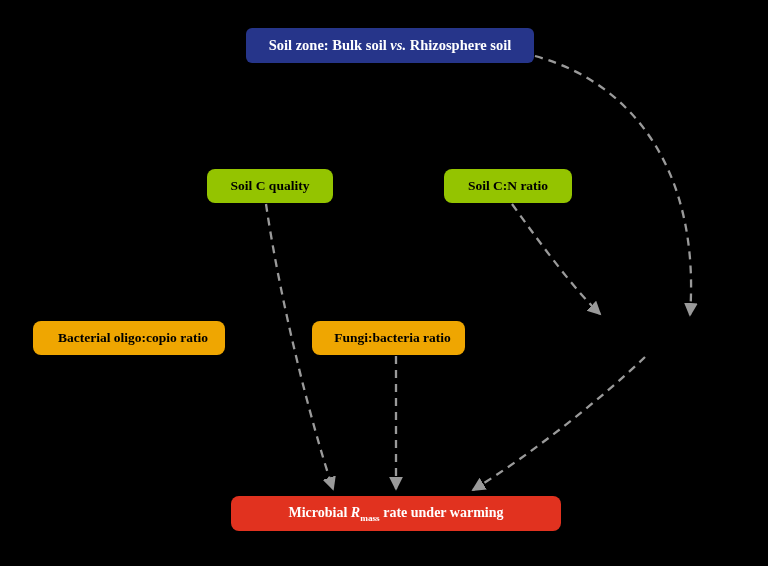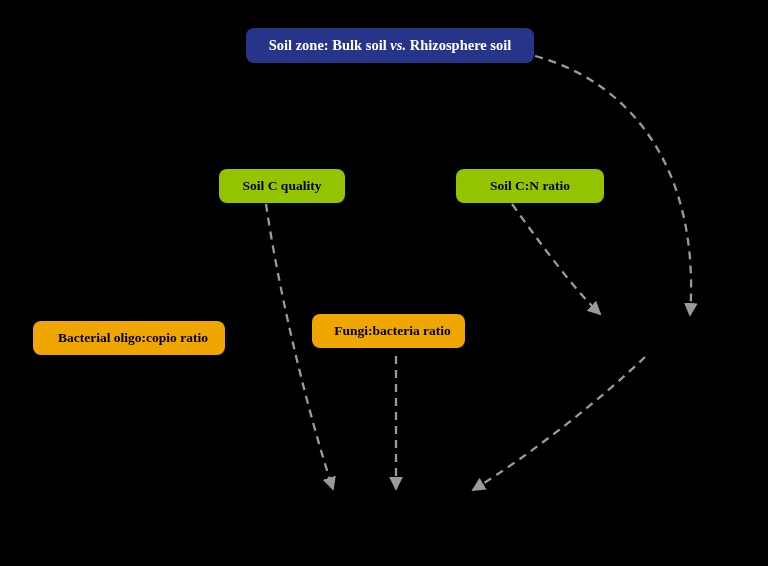--- a/index.html
+++ b/index.html
@@ -40,26 +40,26 @@
     z-index: 3;
   }
   .node-label {
     display: inline-block;
     font-weight: bold;
   }
   .node-blue {
     background: #26358a;
     color: #ffffff;
     font-size: 14.5px;
+    border-radius: 6px;
   }
   .node-green {
     background: #94c400;
     color: #000000;
     font-size: 13.5px;
-    margin-left: 12px;
   }
   .node-orange {
     background: #efa601;
     color: #000000;
     font-size: 13.5px;
     padding-left: 8px;
   }
   .node-red {
     background: #e1321f;
     color: #ffffff;
@@ -96,27 +96,32 @@
   <div class="node node-blue" style="left: 246px; top: 28px; width: 288px; height: 35px; background: rgb(38, 53, 138); color: rgb(255, 255, 255);">
     <span class="node-label">
       <span>Soil zone: Bulk soil </span><span class="it">vs.</span><span> Rhizosphere soil</span>
     </span>
   </div>
 
   <div class="node node-green" style="left: 207px; top: 169px; width: 126px; height: 34px; background: rgb(148, 196, 0); color: rgb(0, 0, 0);">
     <span class="node-label">Soil C quality</span>
   </div>
 
-  <div class="node node-green" style="left: 444px; top: 169px; width: 148px; height: 34px; background: rgb(148, 196, 0); color: rgb(0, 0, 0);">
+  <div class="node node-green" style="left: 444px; top: 169px; width: 128px; height: 34px; background: rgb(148, 196, 0); color: rgb(0, 0, 0);">
     <span class="node-label">Soil C:N ratio</span>
   </div>
 
   <div class="node node-orange" style="left: 33px; top: 321px; width: 192px; height: 34px; background: rgb(239, 166, 1); color: rgb(0, 0, 0);">
     <span class="node-label">Bacterial oligo:copio ratio</span>
   </div>
 
-  <div class="node node-orange" style="left: 312px; top: 314px; width: 153px; height: 34px; background: rgb(239, 166, 1); color: rgb(0, 0, 0);">
+  <div class="node node-orange" style="left: 312px; top: 321px; width: 153px; height: 34px; background: rgb(239, 166, 1); color: rgb(0, 0, 0);">
     <span class="node-label">Fungi:bacteria ratio</span>
   </div>
 
 
+  <div class="node node-red" style="left: 231px; top: 496px; width: 330px; height: 35px; background: rgb(225, 50, 31); color: rgb(255, 255, 255);">
+    <span class="node-label">
+      <span>Microbial </span><span class="it">R</span><span class="sub">mass</span><span> rate under warming</span>
+    </span>
+  </div>
 
 </div>
 
 </body></html>

